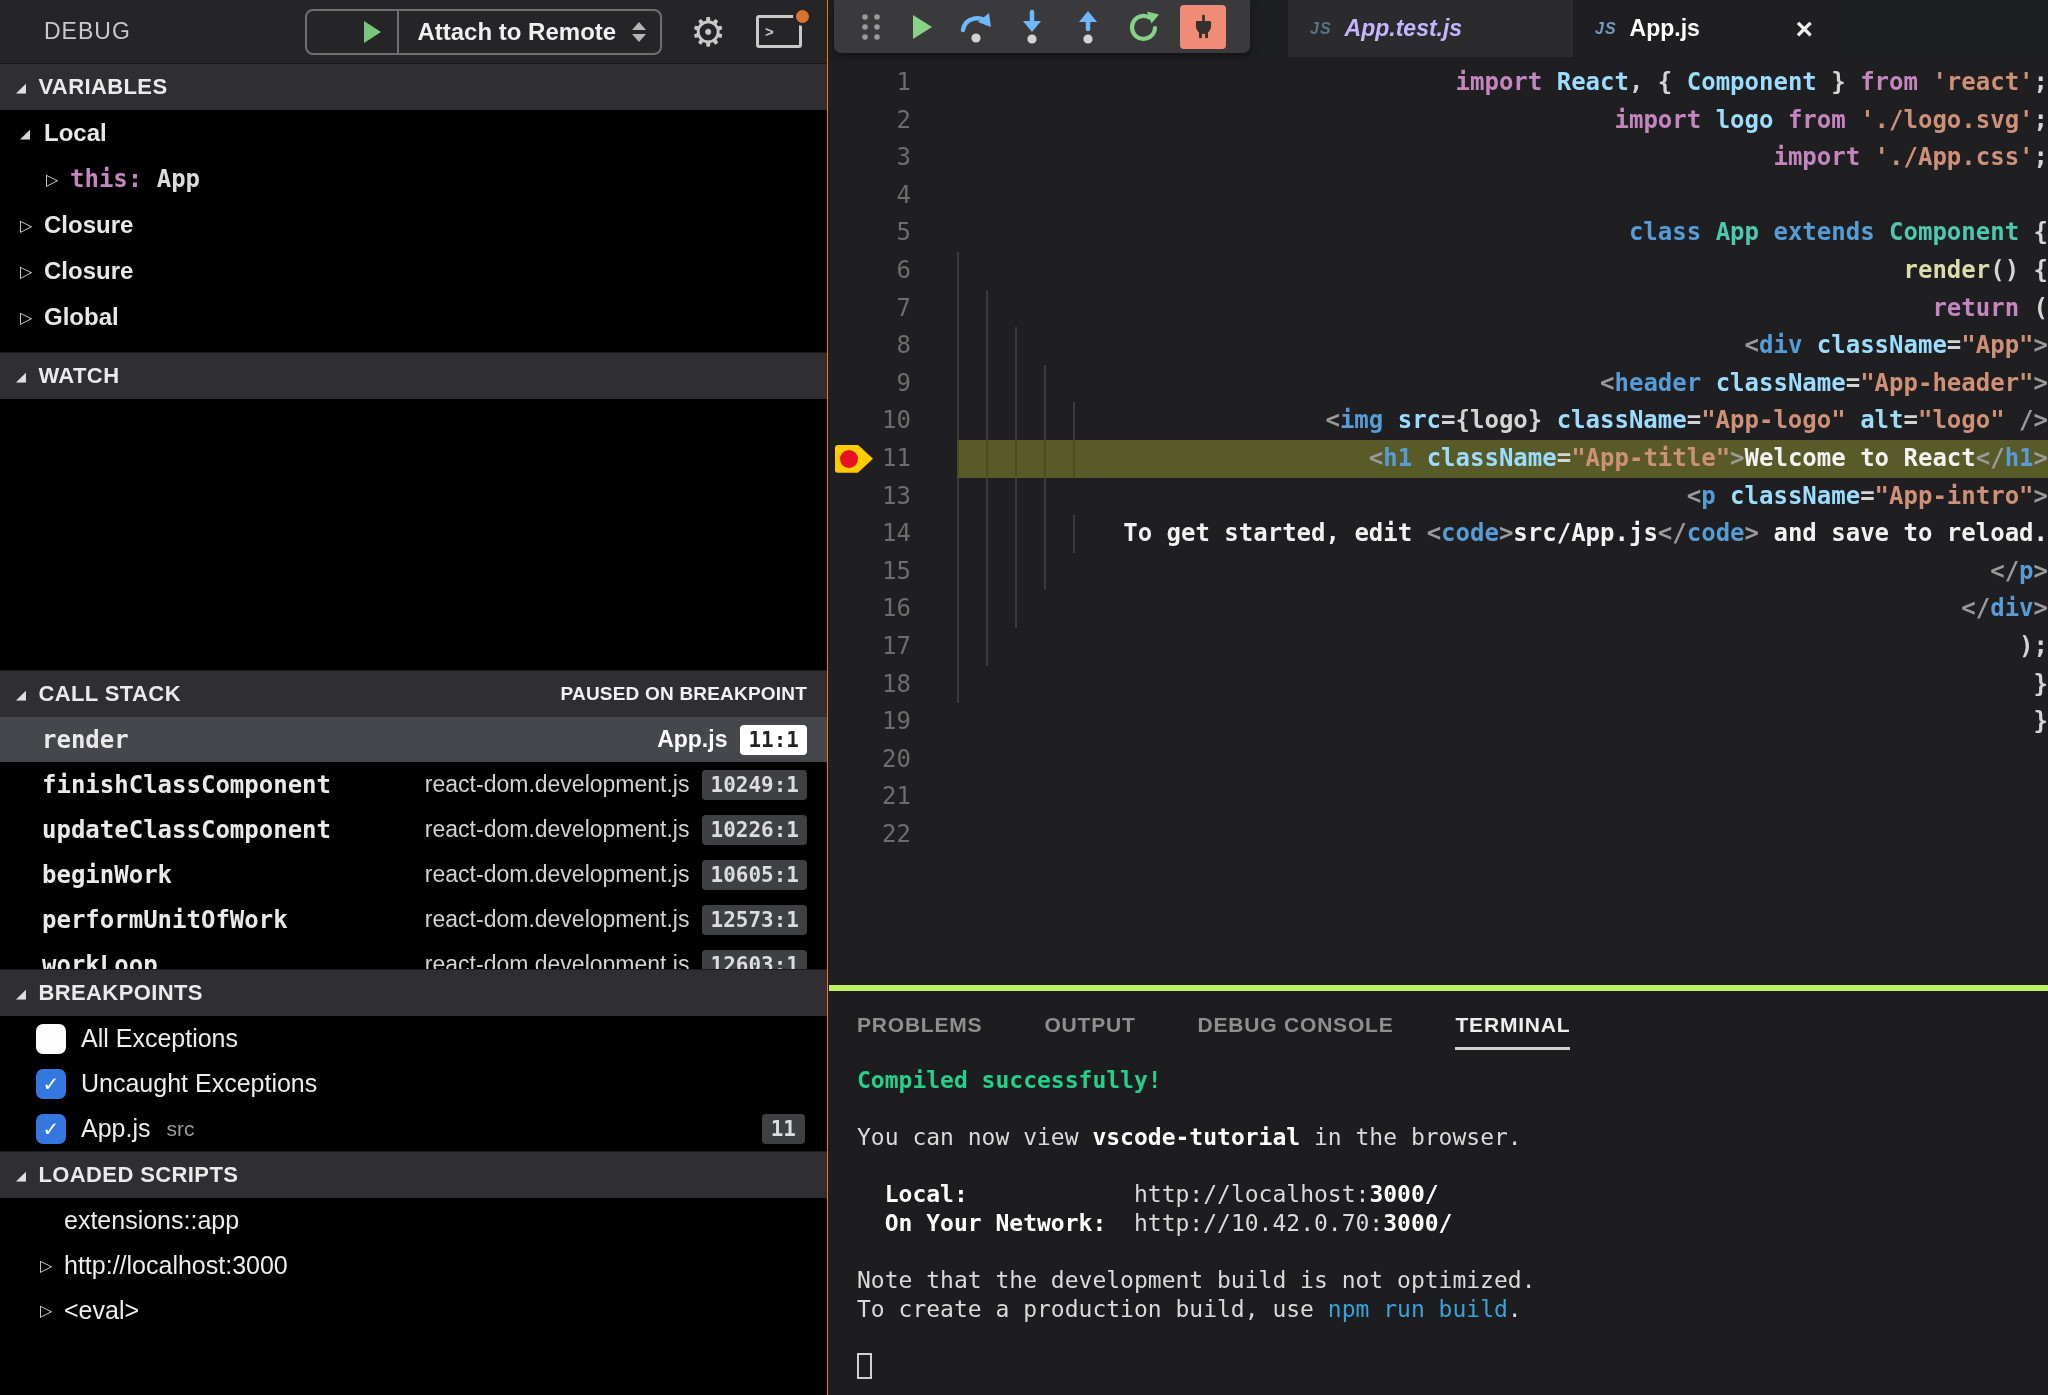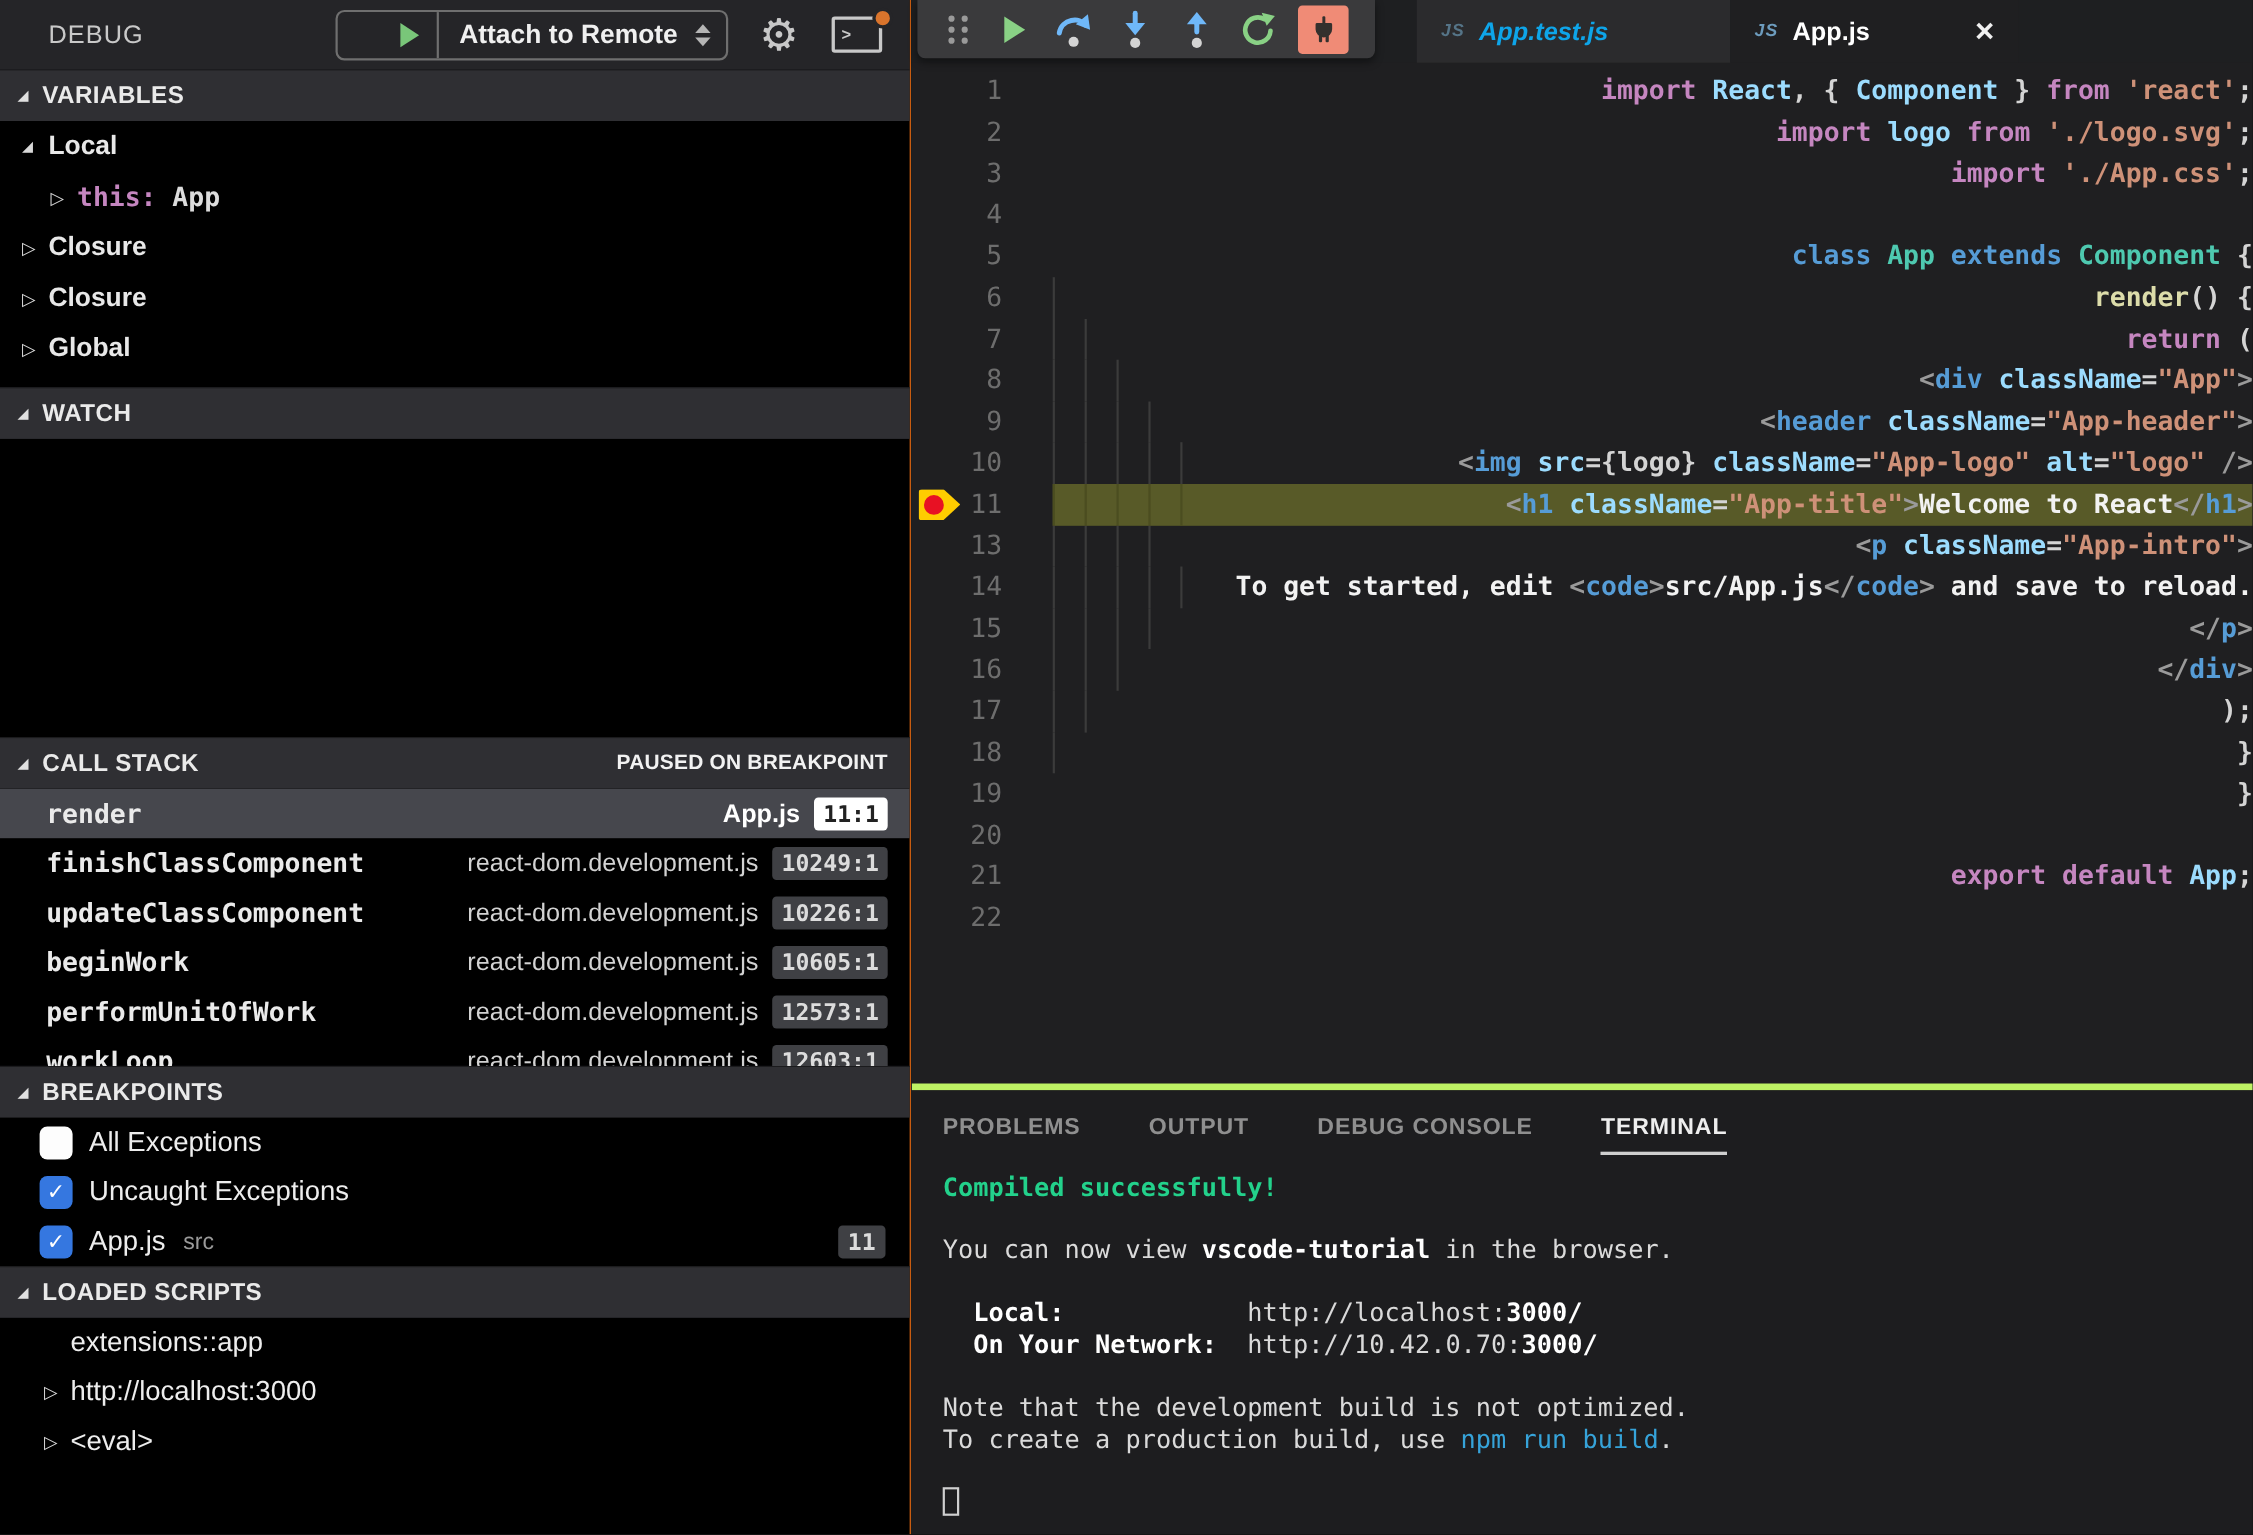--- a/index.html
+++ b/index.html
@@ -65,21 +65,21 @@
   #editor { position:absolute; left:829px; top:0; right:0; height:985px; background:#1f1f21; }
   #tabbar { position:relative; height:57px; background:#1e1f21; }
   #tabs { display:flex; height:100%; padding-left:459px; }
   .tab { display:flex; align-items:center; padding:0 22px; cursor:pointer; height:100%; }
   .tab.inactive { width:285px; background:#2b2b2d; }
   .tab.active { width:262px; background:#1f1f21; }
   .jsicon { font-size:16px; font-weight:700; font-style:italic; margin-right:13px; letter-spacing:1px; }
   .tab.inactive .jsicon { color:#557487; }
   .tab.active .jsicon { color:#6d9cbe; }
   .tab-label { font-size:23px; font-weight:700; }
-  .tab.inactive .tab-label { color:#0ea5e9; font-style:italic; }
+  .tab.inactive .tab-label { color:#c4b5fd; font-style:italic; }
   .tab.active .tab-label { color:#ffffff; }
   .tab-close { margin-left:auto; color:#f0f0f0; font-size:30px; font-weight:700; line-height:1; cursor:pointer; }
 
   #toolbar { position:absolute; left:5px; top:0; height:53px; background:#3a3a3c; border-radius:0 0 7px 7px;
              display:flex; align-items:center; padding:0 16px; box-shadow:0 3px 8px rgba(0,0,0,.45); z-index:5; }
   .tbtn { background:none; border:none; width:56px; display:flex; align-items:center; justify-content:center; cursor:pointer; }
   .tbtn.grip { width:42px; cursor:grab; }
   .stopwrap { width:62px; }
   .stop-btn { width:46px; height:44px; background:#f08b76; border:none; border-radius:4px; display:flex; align-items:center; justify-content:center; cursor:pointer; }
 
@@ -396,21 +396,20 @@
         <div class="cl">
           <span class="gut">19</span>
           <span class="ccell"><span class="tok-w">}</span></span>
         </div>
         <div class="cl">
           <span class="gut">20</span>
           <span class="ccell"></span>
         </div>
         <div class="cl">
           <span class="gut">21</span>
-          <span class="ccell"><span class="tok-k">export</span><span class="tok-w"> </span><span class="tok-k">default</span><span class="tok-w"> </span><span class="tok-a">App</span><span class="tok-w">;</span></span>
         </div>
         <div class="cl">
           <span class="gut">22</span>
           <span class="ccell"></span>
         </div>
       </div>
   </main>
 
   <section id="panel">
     <div id="ptabs">

